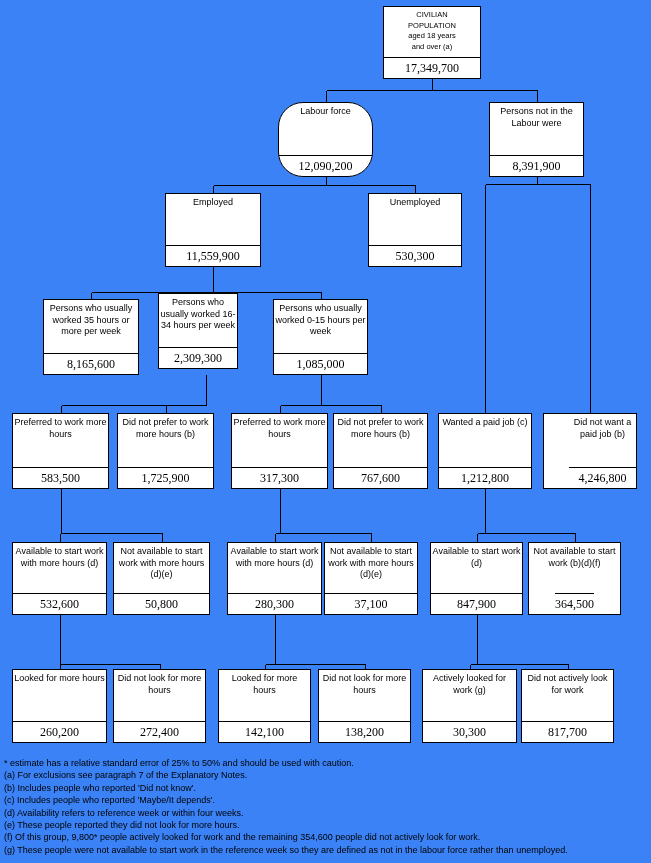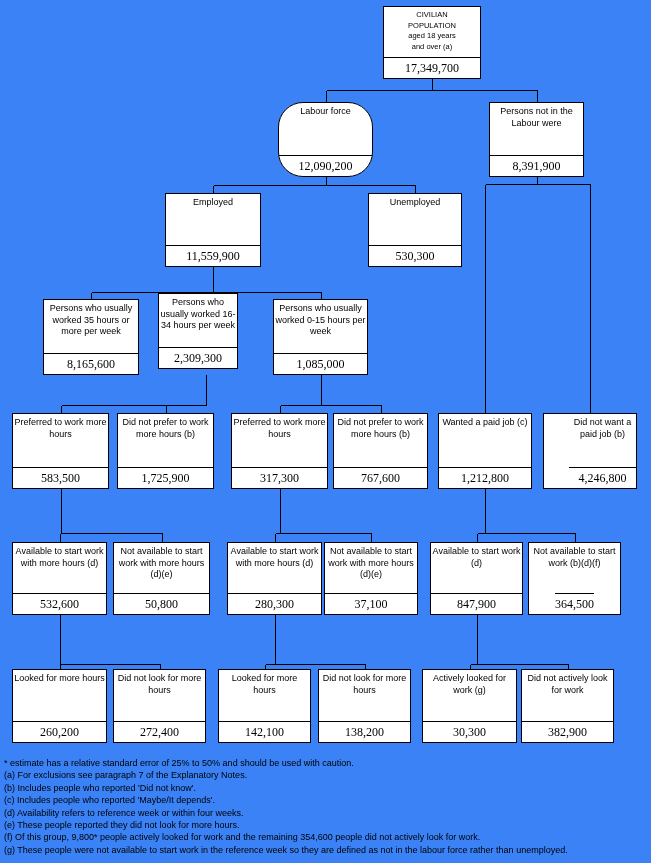--- a/index.html
+++ b/index.html
@@ -134,21 +134,21 @@
       <div class="node" style="left: 318px; top: 669px; width: 93px; height: 74px;">
         <div class="node-label">Did not look for more hours</div>
         <div class="node-value">138,200</div>
       </div>
       <div class="node" style="left: 422px; top: 669px; width: 95px; height: 74px;">
         <div class="node-label">Actively looked for work (g)</div>
         <div class="node-value">30,300</div>
       </div>
       <div class="node" style="left: 521px; top: 669px; width: 93px; height: 74px;">
         <div class="node-label">Did not actively look for work</div>
-        <div class="node-value">382,900</div>
+        <div class="node-value">817,700</div>
       </div>
     </div>
   <div id="footnotes" class="footnotes">
       <div class="footnote-line">* estimate has a relative standard error of 25% to 50% and should be used with caution.</div>
       <div class="footnote-line">(a) For exclusions see paragraph 7 of the Explanatory Notes.</div>
       <div class="footnote-line">(b) Includes people who reported 'Did not know'.</div>
       <div class="footnote-line">(c) Includes people who reported 'Maybe/It depends'.</div>
       <div class="footnote-line">(d) Availability refers to reference week or within four weeks.</div>
       <div class="footnote-line">(e) These people reported they did not look for more hours.</div>
       <div class="footnote-line">(f) Of this group, 9,800* people actively looked for work and the remaining 354,600 people did not actively look for work.</div>

